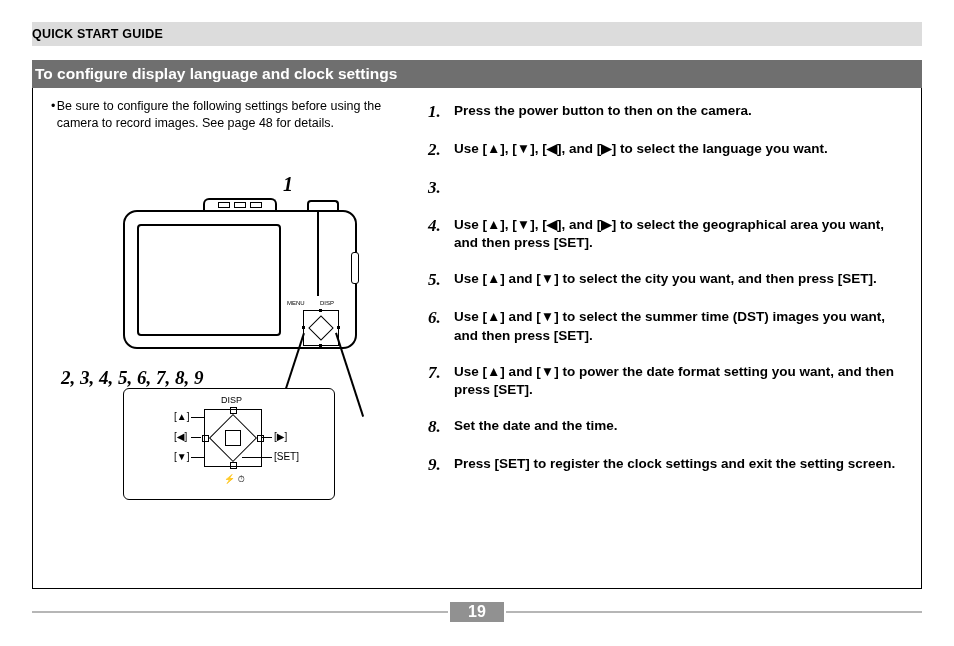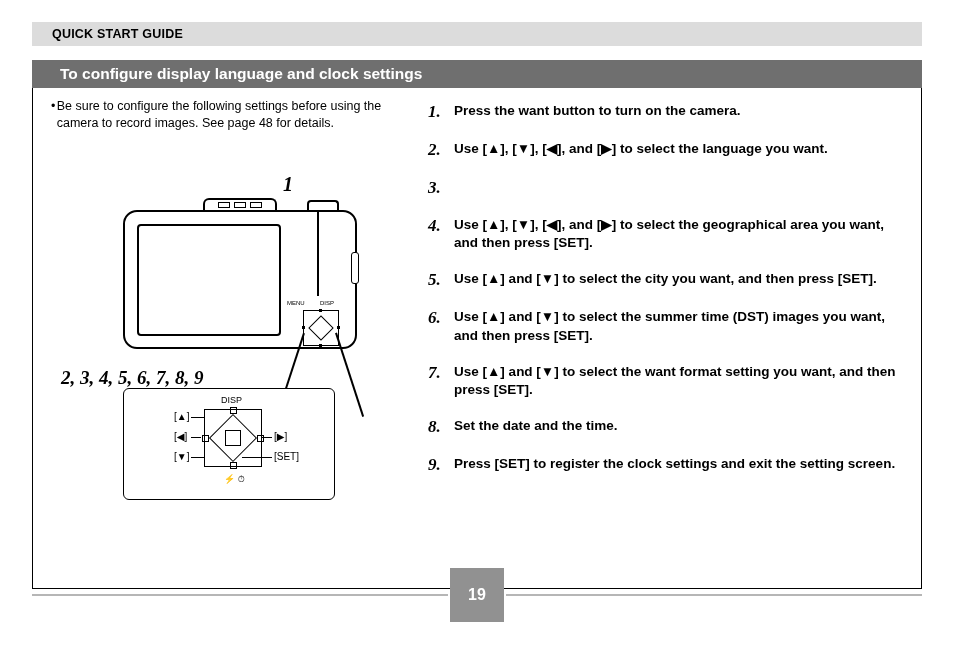--- a/index.html
+++ b/index.html
@@ -12,32 +12,31 @@
   }
   .page{
     position:absolute;
     left:32px;top:22px;
     width:890px;height:600px;
   }
   .header-bar{
     background:#dcdcdc;
     height:24px;
     display:flex;align-items:center;
-    padding-left:20px;
     font-weight:bold;
     font-size:12.5px;
     letter-spacing:.2px;
   }
   .section-bar{
     margin-top:14px;
     background:#6f6f6f;
     color:#fff;
     font-weight:bold;
     font-size:15.5px;
-    padding:5px 28px;
+    padding:5px 3px;
   }
   .content-box{
     border:1px solid #000;
     border-top:none;
     height:500px;
     position:relative;
   }
   
   .left{
     position:absolute;
@@ -136,21 +135,21 @@
   .txt{font-weight:bold}
 
   
   .pagenum-wrap{
     position:absolute;left:0;bottom:0;width:100%;
     display:flex;align-items:center;justify-content:center
   }
   .hr{flex:1;height:2px;background:#b6b6b6}
   .pagenum{
     background:#919191;color:#fff;font-weight:bold;
-    font-size:16px;padding:18px 18px;margin:0 2px
+    font-size:16px;padding:1px 18px;margin:0 2px
   }
 </style>
 </head>
 <body>
 
 <div class="page">
 
   <div class="header-bar">
     <span>QUICK START GUIDE</span>
   </div>
@@ -214,21 +213,21 @@
       <span class="line ln-u"></span>
         <span class="line ln-l"></span>
         <span class="line ln-d"></span>
         <span class="line ln-r"></span>
         <span class="line ln-set"></span>
     </div>
 
     <div class="right">
       <div class="step">
           <div class="num">1.</div>
-          <div class="txt">Press the want button to turn on the camera.</div>
+          <div class="txt">Press the power button to then on the camera.</div>
         </div>
       <div class="step">
           <div class="num">2.</div>
           <div class="txt">Use [▲], [▼], [◀], and [▶] to select the language you want.</div>
         </div>
       <div class="step">
           <div class="num">3.</div>
         </div>
       <div class="step">
           <div class="num">4.</div>
@@ -237,21 +236,21 @@
       <div class="step">
           <div class="num">5.</div>
           <div class="txt">Use [▲] and [▼] to select the city you want, and then press [SET].</div>
         </div>
       <div class="step">
           <div class="num">6.</div>
           <div class="txt">Use [▲] and [▼] to select the summer time (DST) images you want, and then press [SET].</div>
         </div>
       <div class="step">
           <div class="num">7.</div>
-          <div class="txt">Use [▲] and [▼] to select the want format setting you want, and then press [SET].</div>
+          <div class="txt">Use [▲] and [▼] to power the date format setting you want, and then press [SET].</div>
         </div>
       <div class="step">
           <div class="num">8.</div>
           <div class="txt">Set the date and the time.</div>
         </div>
       <div class="step">
           <div class="num">9.</div>
           <div class="txt">Press [SET] to register the clock settings and exit the setting screen.</div>
         </div>
     </div>

